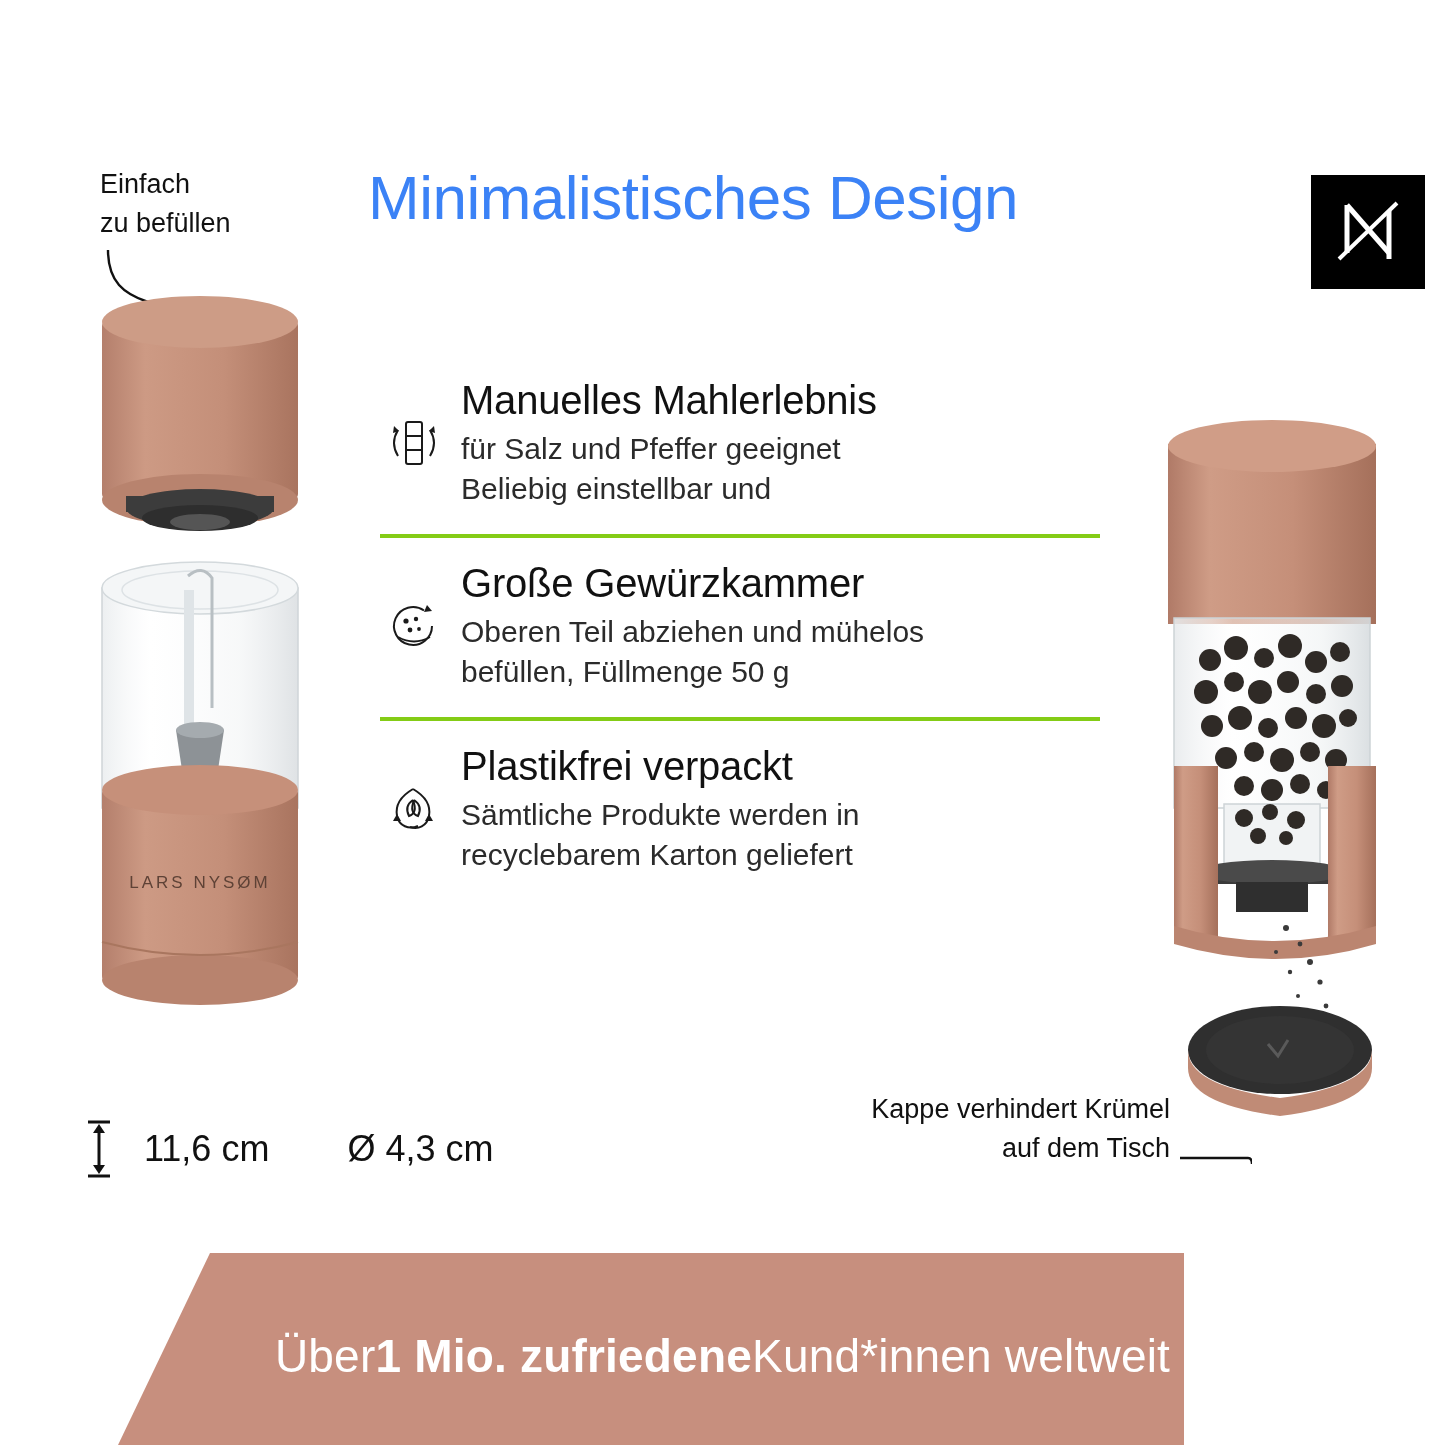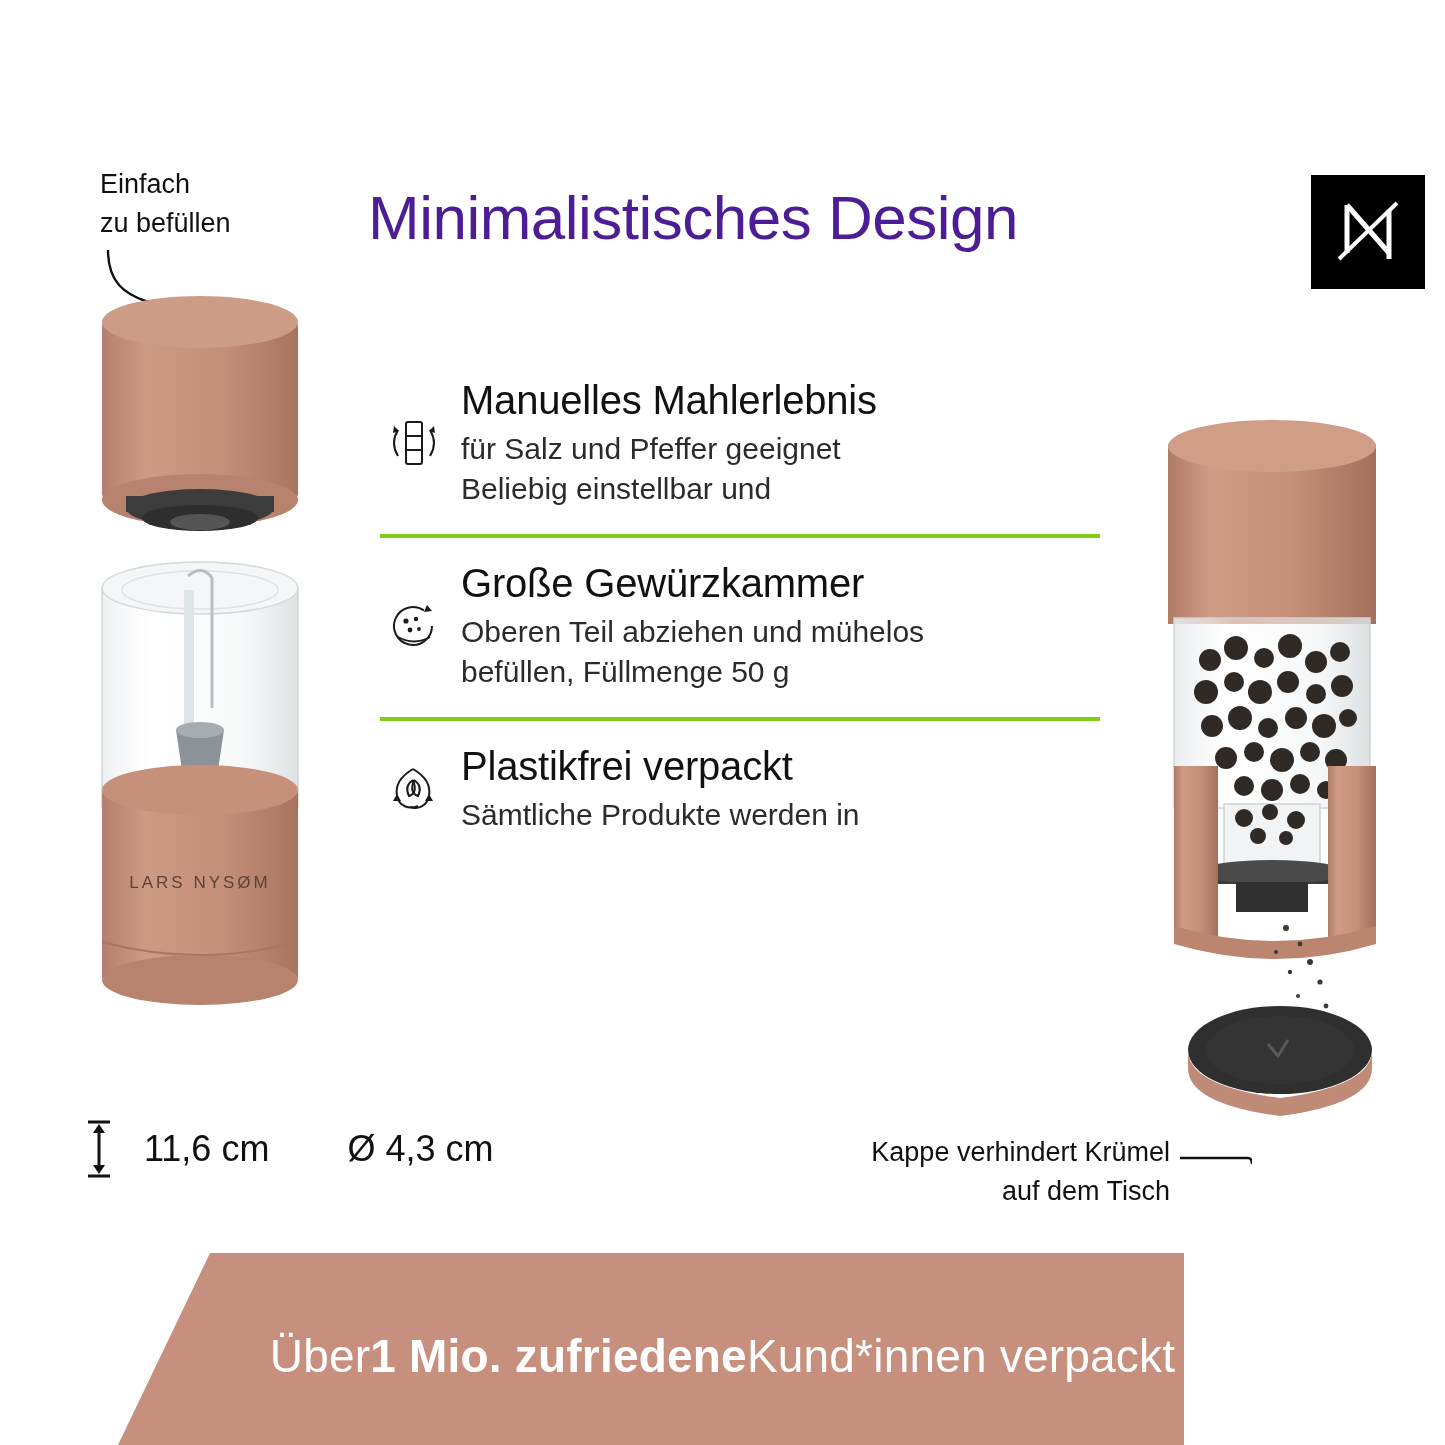--- a/index.html
+++ b/index.html
@@ -16,26 +16,26 @@
     width: 1445px;
     height: 1445px;
     overflow: hidden;
     background: #ffffff;
   }
 
   
   .headline {
     position: absolute;
     left: 368px;
-    top: 185px;
+    top: 165px;
     width: 900px;
     font-size: 62px;
     font-weight: 400;
     letter-spacing: -0.5px;
-    color: #4c1d95;
+    color: #3b82f6;
     line-height: 1.05;
   }
 
   
   .logo-box {
     position: absolute;
     left: 1311px;
     top: 175px;
     width: 114px;
     height: 114px;
@@ -112,21 +112,21 @@
     font-size: 36px;
     color: #111111;
   }
   .dims .h-icon { width: 34px; height: 62px; }
   .dims .spacer { width: 22px; }
 
   
   .callout-br {
     position: absolute;
     left: 780px;
-    top: 1133px;
+    top: 1090px;
     width: 390px;
     text-align: right;
     font-size: 27px;
     line-height: 1.45;
     color: #111111;
   }
   .callout-br-line {
     position: absolute;
     left: 1180px;
     top: 1152px;
@@ -308,20 +308,21 @@
           <path d="M33 13 C45 20 51 29 49 40 C47 50 38 54 30 51" stroke="#1a1a1a" stroke-width="2" fill="none"></path>
           <path d="M17 38 l-4 7 l8 0 z" fill="#1a1a1a"></path>
           <path d="M49 38 l4 7 l-8 0 z" fill="#1a1a1a"></path>
           <path d="M33 24 q-9 6 -4 16 q9 -3 4 -16" fill="none" stroke="#1a1a1a" stroke-width="2"></path>
           <path d="M34 24 q9 6 4 16 q-9 -3 -4 -16" fill="none" stroke="#1a1a1a" stroke-width="2"></path>
         </svg>
       </div>
       <div class="feature-text">
         <div class="feature-title">Plastikfrei verpackt</div>
         <div class="feature-desc">Sämtliche Produkte werden in</div>
+        <div class="feature-desc">recyclebarem Karton geliefert</div>
       </div>
     </div>
   </div>
 
   <div class="prod prod-right">
     <svg width="290" height="720" viewBox="0 0 290 720" aria-hidden="true">
       <defs>
         <linearGradient id="copperR" x1="0" y1="0" x2="1" y2="0">
           <stop offset="0%" stop-color="#b07a67"></stop>
           <stop offset="20%" stop-color="#cf9c86"></stop>
@@ -441,17 +442,17 @@
   </div>
   <svg class="callout-br-line" viewBox="0 0 72 20">
     <path d="M0 6 L68 6 q4 0 4 6" stroke="#111111" stroke-width="2.4" fill="none"></path>
   </svg>
 
   <div class="banner">
     <div class="banner-shape"></div>
     <div class="banner-text">
       <span>Über </span>
         <b>1 Mio. zufriedene</b>
-        <span> Kund*innen verpackt</span>
+        <span> Kund*innen weltweit</span>
     </div>
   </div>
 
 </div>
 
 </body></html>

